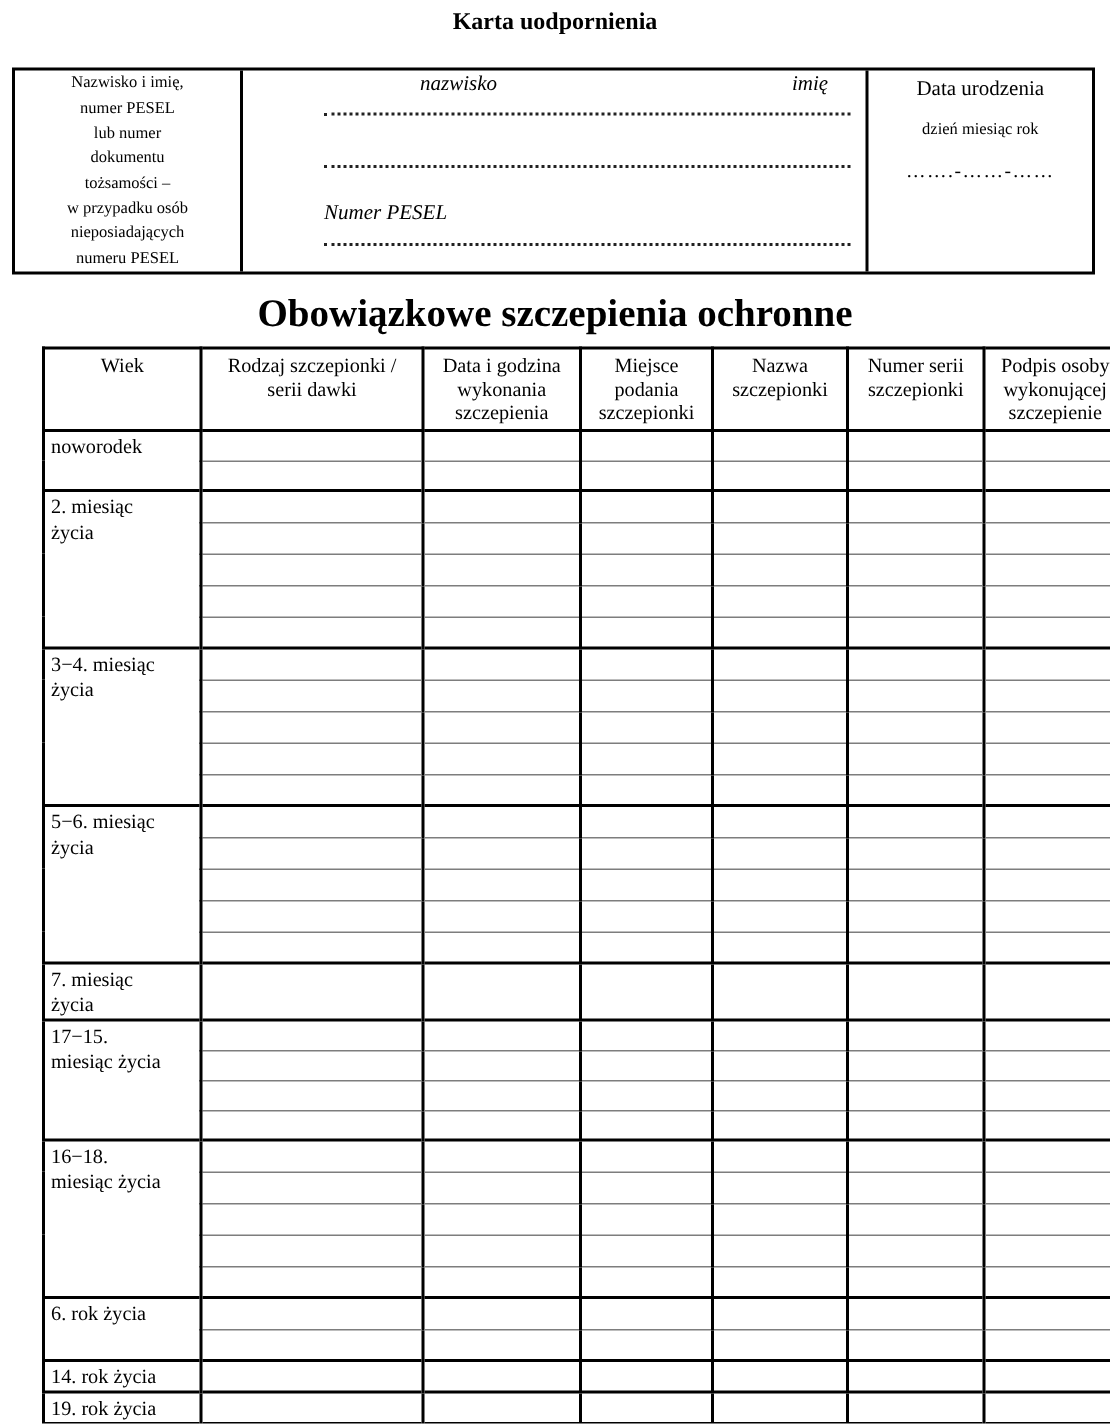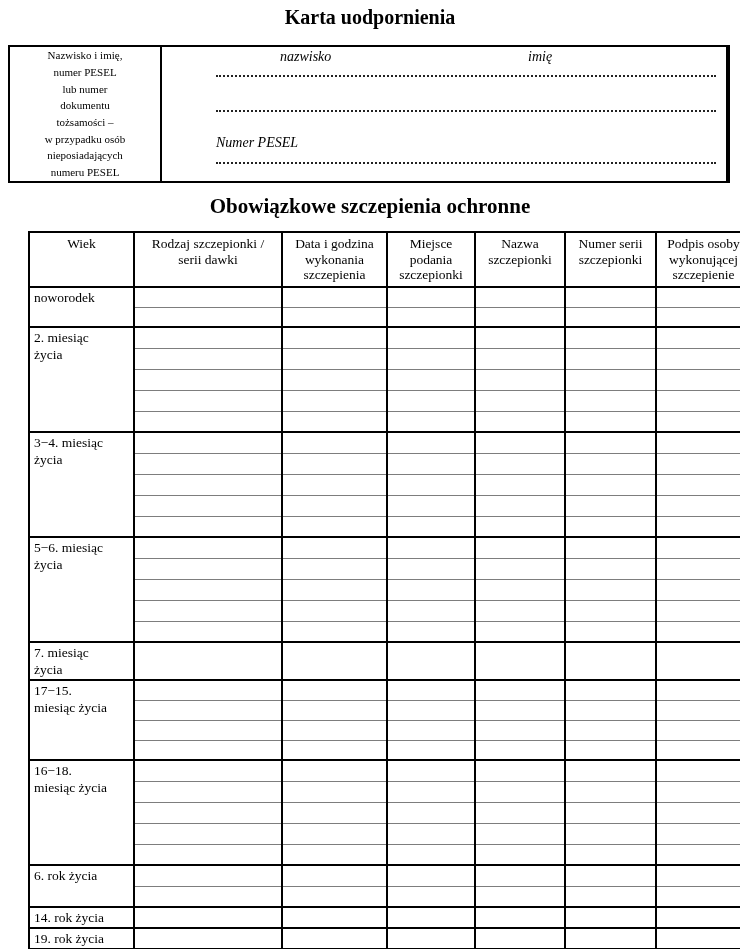--- a/index.html
+++ b/index.html
@@ -7,21 +7,21 @@
     width: 740px; height: 949px;
     background: #ffffff;
     color: #000;
     font-family: "Liberation Serif", serif;
     position: relative;
     overflow: hidden;
   }
 
   .doc-title {
     position: absolute; top: 6px; left: 0; width: 740px;
-    text-align: center; font-weight: bold; font-size: 20px;
+    text-align: center; font-weight: bold; font-size: 16px;
   }
 
   
   .patient-box {
     position: absolute; left: 8px; top: 45px;
     width: 722px; height: 138px;
     border: 2px solid #000; box-sizing: border-box;
     display: flex;
   }
   .pb-left {
@@ -48,21 +48,21 @@
   .dl-2 { top: 63px; }
   .dl-3 { top: 115px; }
   .pb-right { width: 149px; text-align: center; }
   .bd-title { margin-top: 5px;  font-size: 14px; }
   .bd-sub   { margin-top: 12px; font-size: 11px; }
   .bd-dots  { margin-top: 14px; font-size: 13px; letter-spacing: 1px; white-space: nowrap; }
 
   
   .section-title {
     position: absolute; top: 194px; left: 0; width: 740px;
-    text-align: center; font-weight: bold; font-size: 21px;
+    text-align: center; font-weight: bold; font-size: 26px;
   }
 
   
   table.vacc {
     position: absolute; left: 8px; top: 231px;
     width: 722px; table-layout: fixed;
     border-collapse: collapse;
     border: 2px solid #000;
     margin-left: 20px;
   }
@@ -102,20 +102,25 @@
 w przypadku osób
 nieposiadających
 numeru PESEL</div>
   <div class="pb-mid">
     <span class="field-label fl-surname">nazwisko</span>
     <span class="field-label fl-given">imię</span>
     <div class="dotline dl-1"></div>
     <div class="dotline dl-2"></div>
     <span class="field-label fl-pesel">Numer PESEL</span>
     <div class="dotline dl-3"></div>
+  </div>
+  <div class="pb-right">
+    <div class="bd-title">Data urodzenia</div>
+    <div class="bd-sub">dzień miesiąc rok</div>
+    <div class="bd-dots">…….-……-……</div>
   </div>
 </div>
 
 <div class="section-title">Obowiązkowe szczepienia ochronne</div>
 
 <table class="vacc">
   <colgroup>
     <col style="width:105px">
       <col style="width:148px">
       <col style="width:105px">

